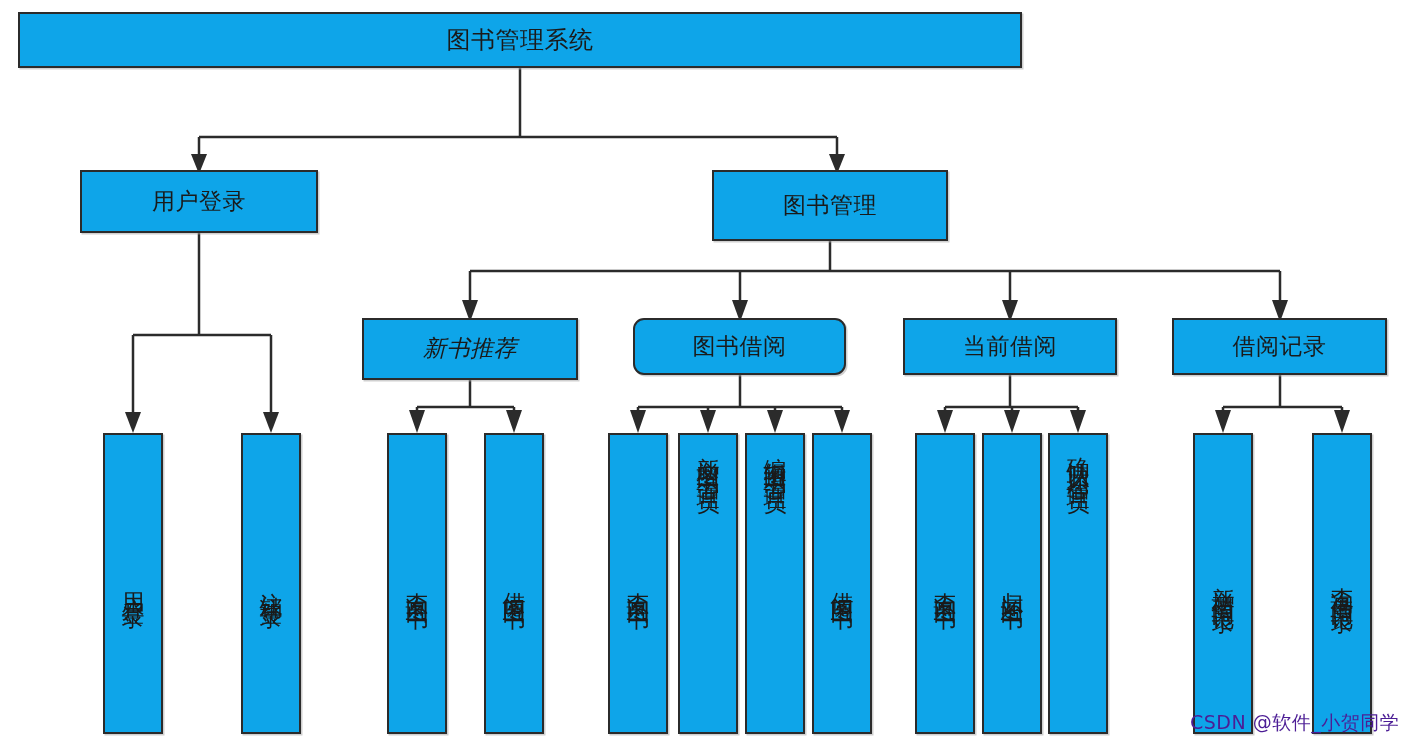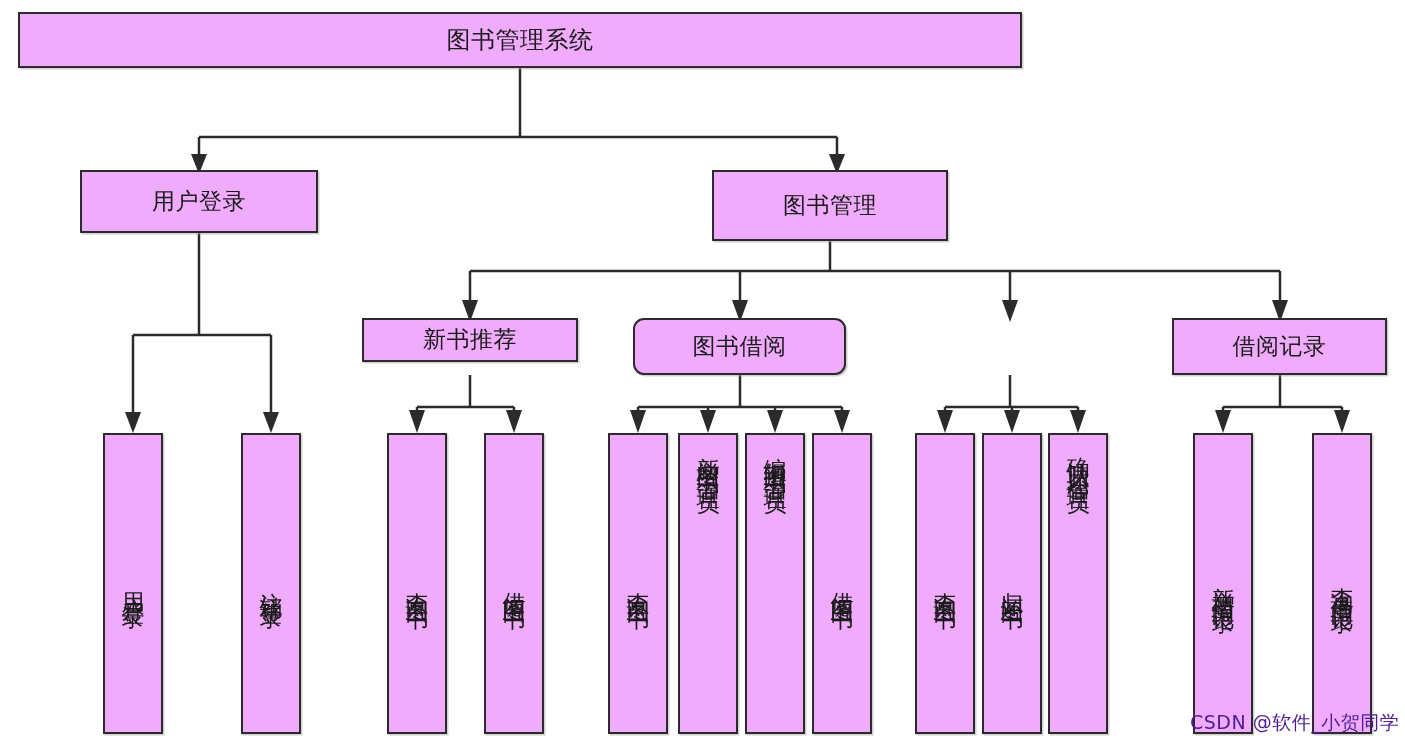--- a/index.html
+++ b/index.html
@@ -22,21 +22,21 @@
     left: 0;
     top: 0;
     width: 1405px;
     height: 747px;
     pointer-events: none;
   }
   .node {
     position: absolute;
     box-sizing: border-box;
     border: 2.5px solid #2b2b2b;
-    background: #f0abfc;
+    background: #0ea5e9;
     display: flex;
     align-items: center;
     justify-content: center;
     color: #1a1a1a;
     box-shadow: 1.5px 1.5px 0 0 rgba(170,170,170,0.55);
   }
   .node-h {
     font-size: 23px;
     line-height: 1.1;
     letter-spacing: 0.5px;
@@ -156,26 +156,29 @@
     <span>图书管理系统</span>
   </div>
 
   <div class="node node-h" style="left:80px; top:170px; width:238px; height:63px;">
     <span>用户登录</span>
   </div>
   <div class="node node-h" style="left:712px; top:170px; width:236px; height:71px;">
     <span>图书管理</span>
   </div>
 
-  <div class="node node-h" style="left:362px; top:318px; width:216px; height:44px;">
+  <div class="node node-h" style="left:362px; top:318px; width:216px; height:62px;font-style:italic;">
     <span>新书推荐</span>
   </div>
   <div class="node node-h" style="left:633px; top:318px; width:213px; height:57px;border-radius:11px;">
     <span>图书借阅</span>
   </div>
+  <div class="node node-h" style="left:903px; top:318px; width:214px; height:57px;">
+    <span>当前借阅</span>
+  </div>
   <div class="node node-h" style="left:1172px; top:318px; width:215px; height:57px;">
     <span>借阅记录</span>
   </div>
 
   <div class="node node-v" style="left:103px; top:433px; width:60px; height:301px;">
     <span>用户登录</span>
   </div>
   <div class="node node-v" style="left:241px; top:433px; width:60px; height:301px;">
     <span>注销登录</span>
   </div>

